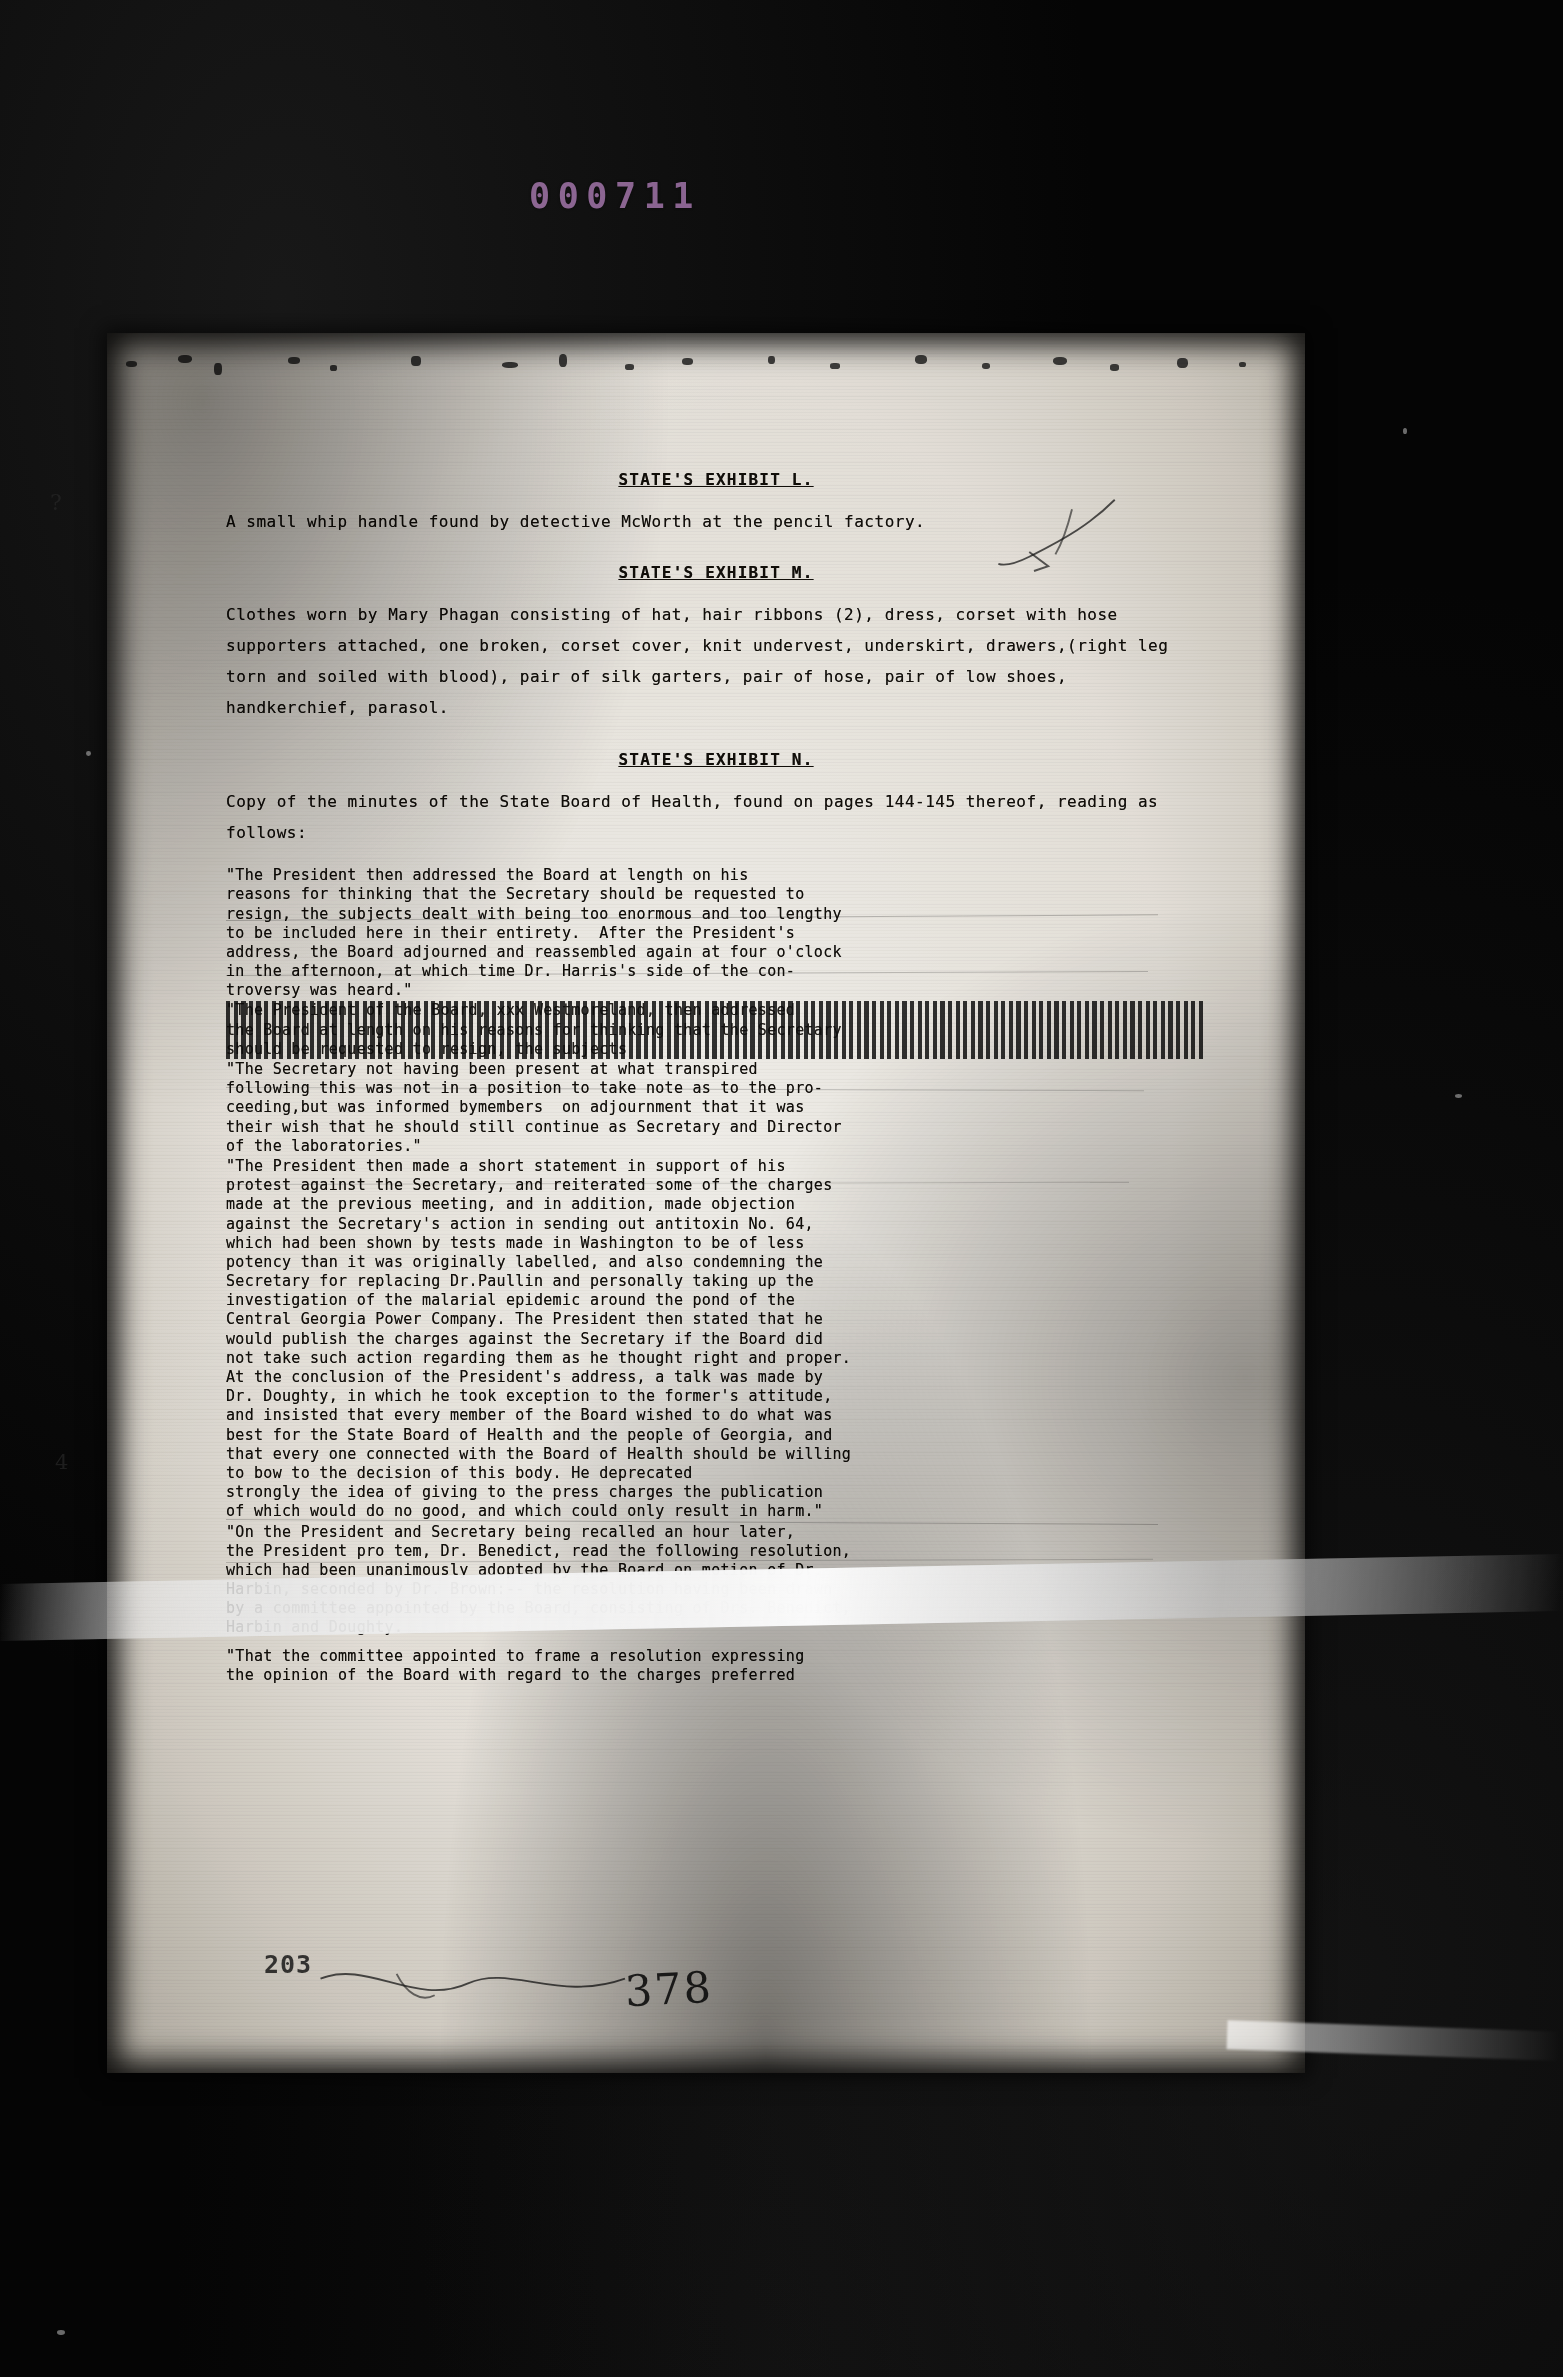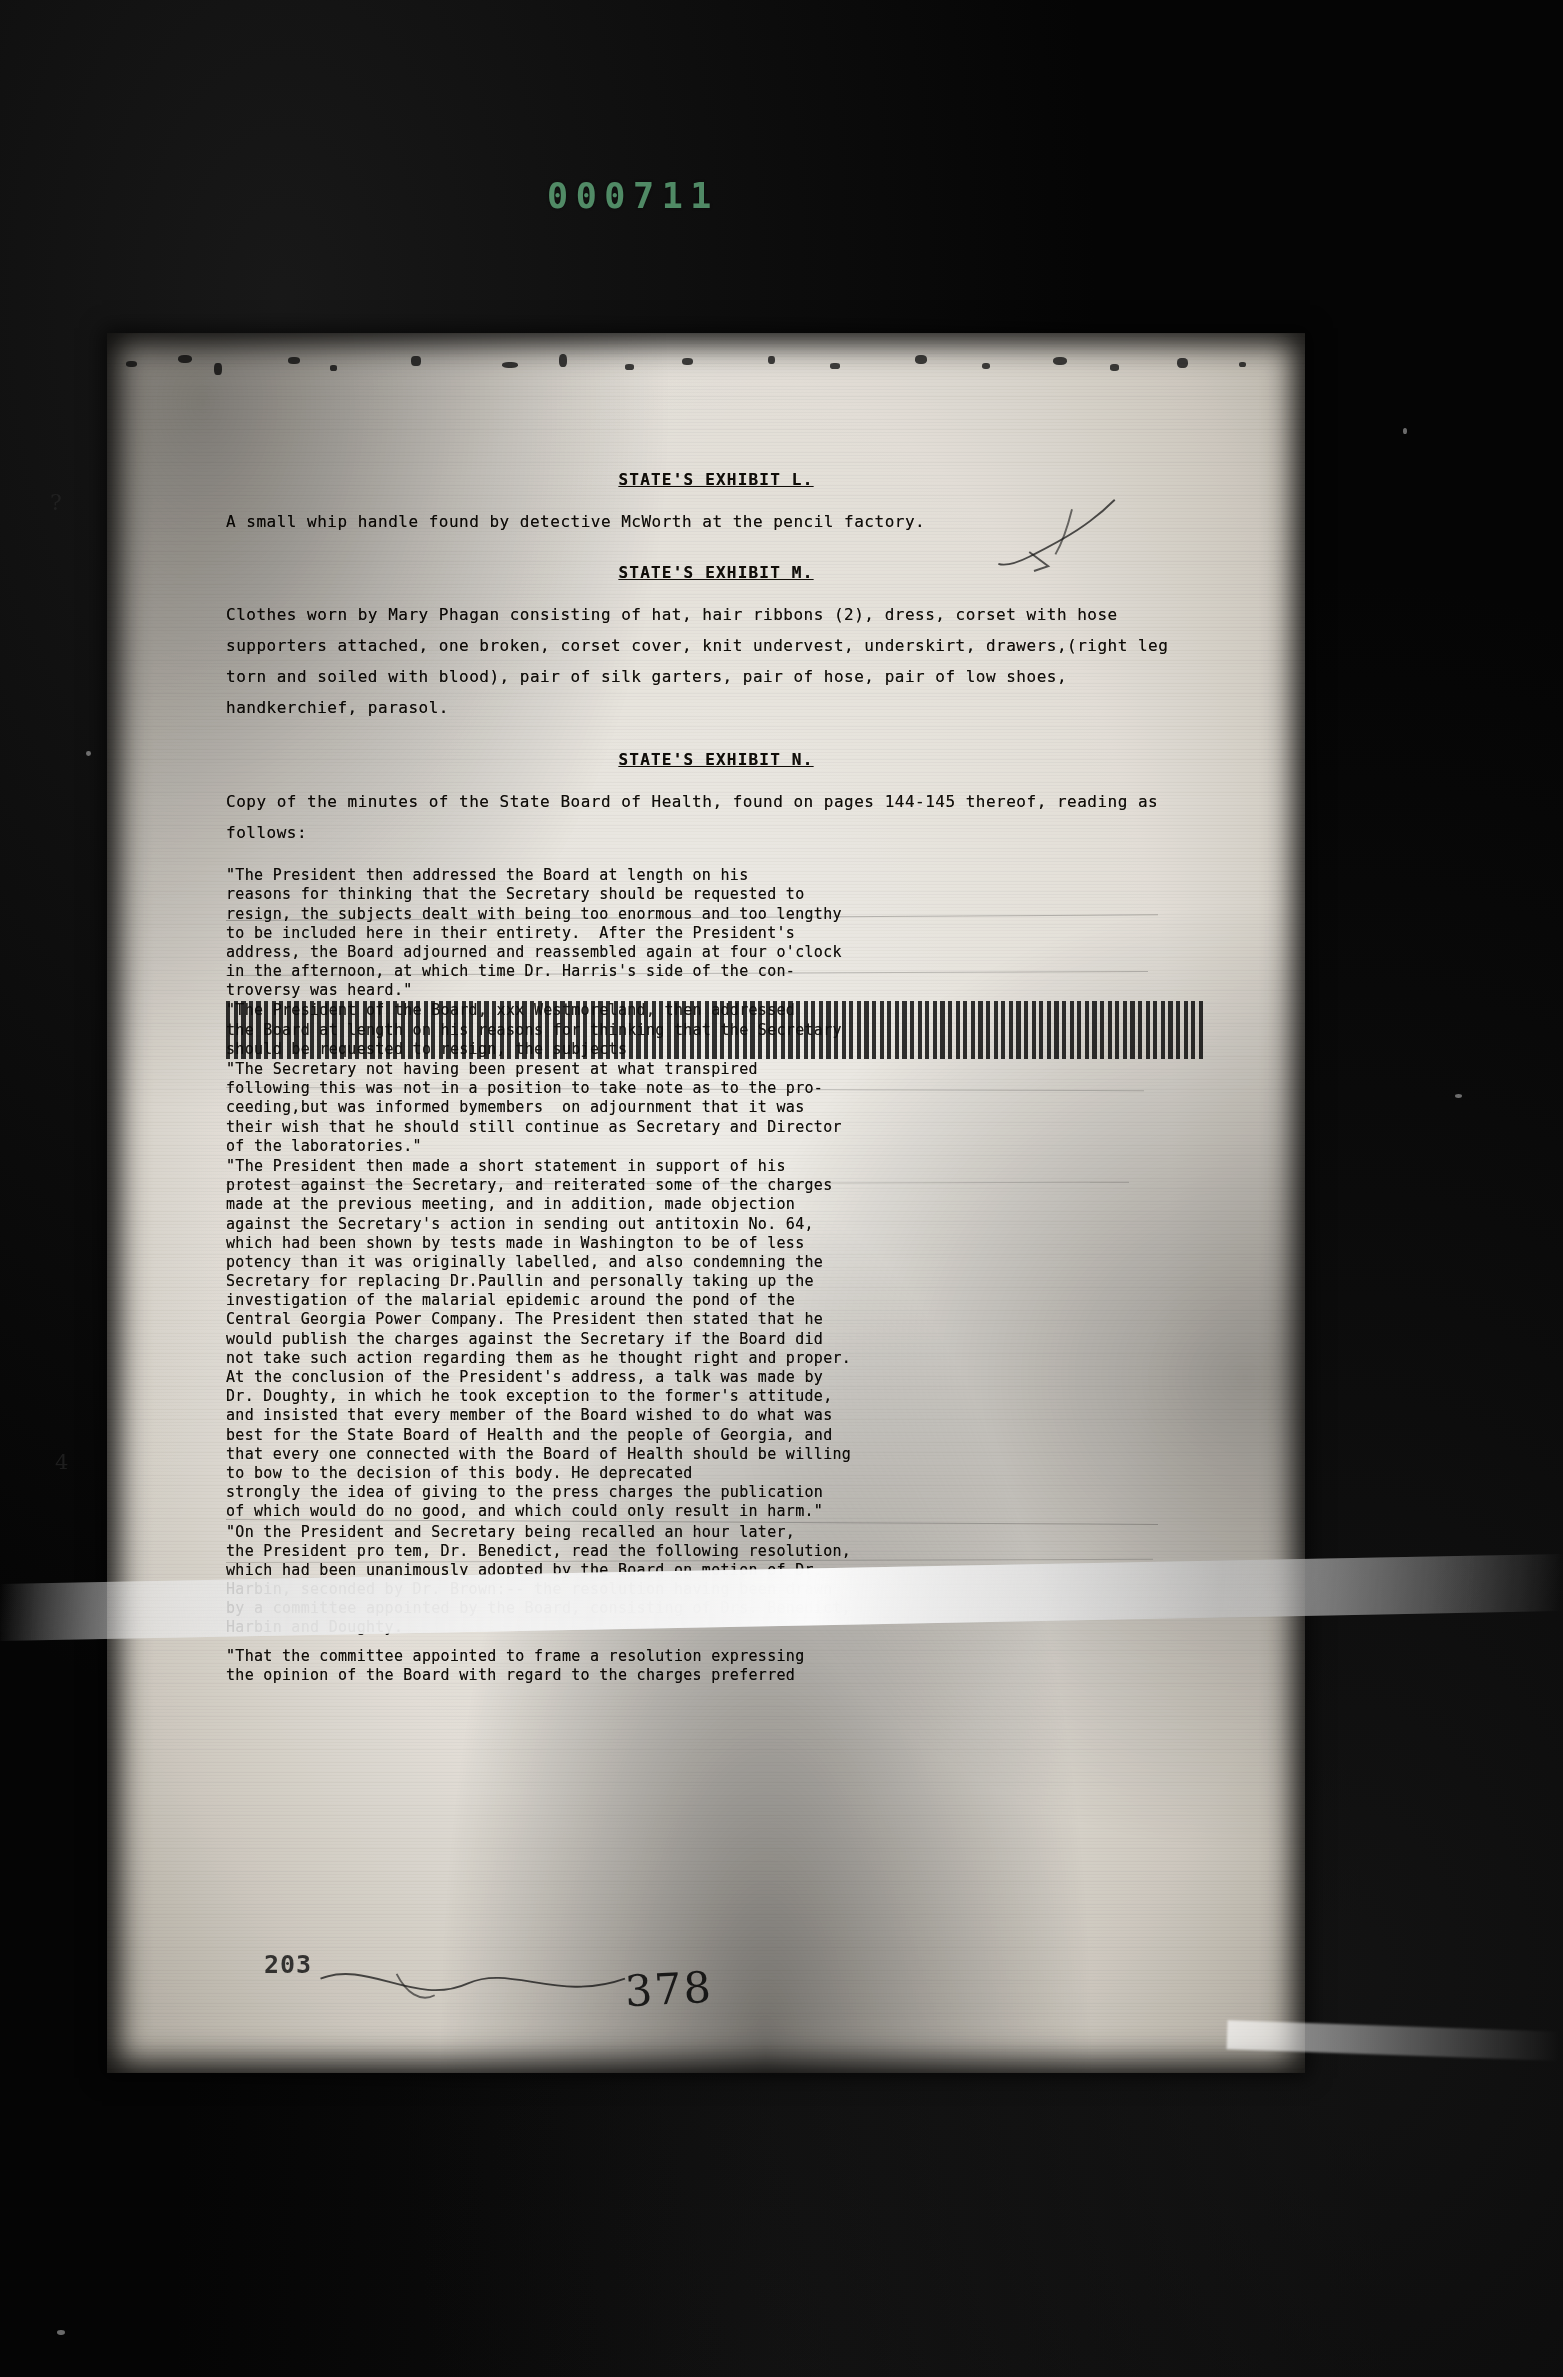--- a/index.html
+++ b/index.html
@@ -21,24 +21,24 @@
     background:
       radial-gradient(ellipse at 18% 12%, rgba(40,40,40,0.55) 0%, rgba(0,0,0,0) 45%),
       radial-gradient(ellipse at 86% 78%, rgba(35,35,35,0.45) 0%, rgba(0,0,0,0) 50%),
       radial-gradient(ellipse at 50% 96%, rgba(30,30,30,0.4) 0%, rgba(0,0,0,0) 55%);
     pointer-events: none;
   }
   
   .frame-number {
     position: absolute;
     top: 176px;
-    left: 547px;
+    left: 529px;
     width: 266px;
     height: 43px;
-    color: #86efac;
+    color: #f0abfc;
     font-family: "DejaVu Sans Mono", monospace;
     font-size: 35px;
     letter-spacing: 7.6px;
     font-weight: 700;
     opacity: 0.55;
     text-shadow: 0 0 2.9px #000;
     white-space: nowrap;
   }
   
   .page-sheet {

